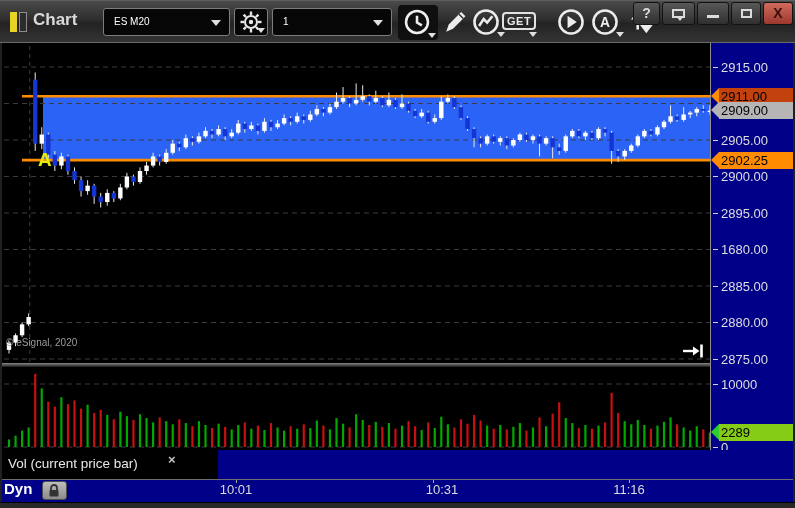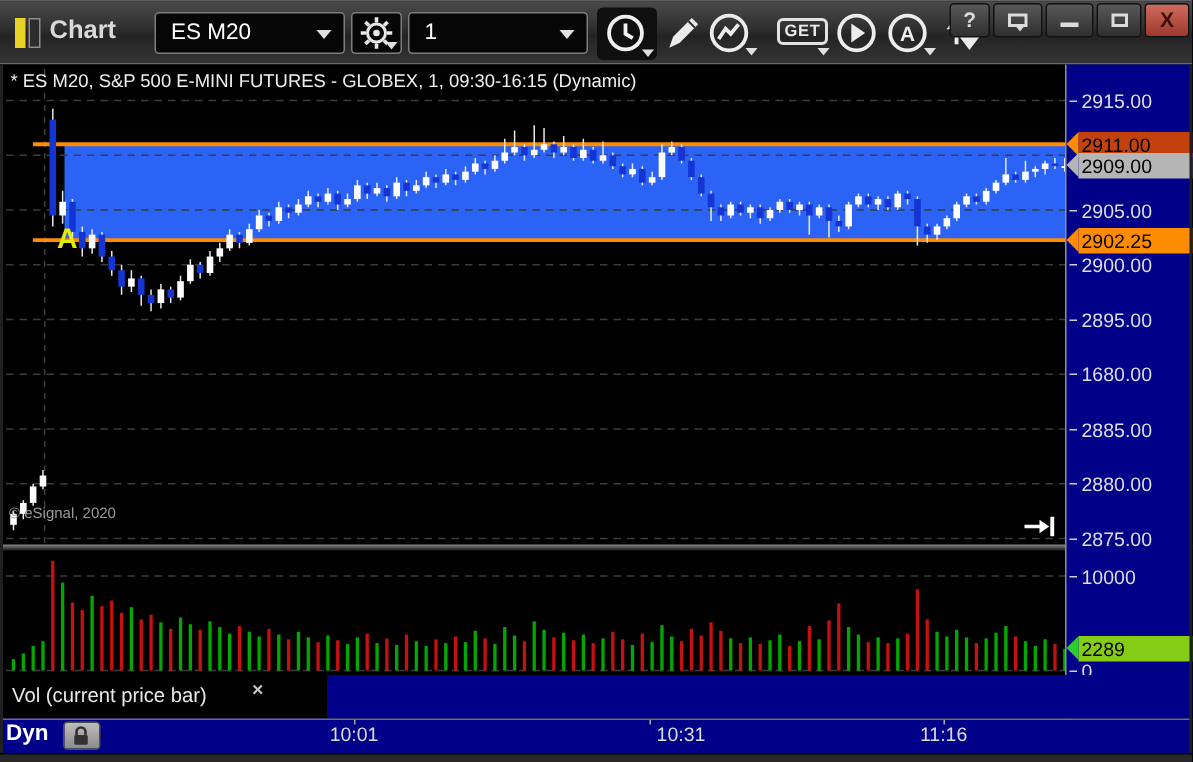--- a/index.html
+++ b/index.html
@@ -9,21 +9,21 @@
   
   .titlebar{position:absolute;left:0;top:0;width:795px;height:42px;
     background:linear-gradient(#4a4a4a,#2e2e2e 45%,#232323 55%,#343434);
     border-top:1px solid #5f5f5f;}
   .top-line{position:absolute;left:0;top:42px;width:795px;height:1px;background:#6a6a6a;}
   .chart-icon{position:absolute;left:10px;top:11px;display:flex;gap:2px;}
   .chart-icon .bar-y{width:7px;height:20px;background:#e8d225;}
   .chart-icon .bar-g{width:8px;height:20px;border:1px solid #8d8d8d;background:#2c2c2c;}
   .window-title{position:absolute;left:33px;top:9px;font-size:17px;font-weight:bold;color:#d9d9d9;}
   .select-box{position:absolute;top:7px;height:28px;background:#060606;border:1px solid #7d7d7d;
-    border-radius:3px;color:#fff;font-size:15px;line-height:26px;padding-left:10px;}
+    border-radius:3px;color:#fff;font-size:10px;line-height:26px;padding-left:10px;}
   .sym-box{left:103px;width:127px;}
   .int-box{left:272px;width:120px;}
   .dd-arrow{position:absolute;right:8px;top:11px;width:0;height:0;
     border-left:5px solid transparent;border-right:5px solid transparent;border-top:6px solid #e0e0e0;}
   .gear-btn{position:absolute;left:234px;top:7px;width:34px;height:28px;background:#060606;
     border:1px solid #7d7d7d;border-radius:3px;}
   .tool{position:absolute;top:6px;width:32px;height:32px;}
   .tool-clock{left:398px;top:4px;width:40px;height:35px;background:#0f0f0f;border-radius:4px;}
   .mini-arrow{position:absolute;right:2px;bottom:2px;width:0;height:0;
     border-left:4px solid transparent;border-right:4px solid transparent;border-top:5px solid #e0e0e0;}
@@ -143,21 +143,21 @@
     </div>
 
     <div class="tool" style="left:471px;width:36px">
       <svg width="30" height="30" viewBox="0 0 26 26">
         <circle cx="13" cy="13" r="10" fill="none" stroke="#ececec" stroke-width="2.2"></circle>
         <polyline points="7,16.5 11,10.5 14,13.5 18.5,8" fill="none" stroke="#ececec" stroke-width="2.2"></polyline>
       </svg>
       <span class="mini-arrow"></span>
     </div>
 
-    <div class="tool" style="left:515px;width:44px">
+    <div class="tool" style="left:499px;width:44px">
       <span class="get-box">GET</span>
       <span class="mini-arrow" style="right:6px"></span>
     </div>
 
     <div class="tool" style="left:556px">
       <svg width="30" height="30" viewBox="0 0 26 26">
         <circle cx="13" cy="13" r="10" fill="none" stroke="#ececec" stroke-width="2.2"></circle>
         <polygon points="10,7.5 18,13 10,18.5" fill="#ececec"></polygon>
       </svg>
     </div>
@@ -546,21 +546,20 @@
         <rect x="669.4499999999999" y="417.39" width="2.2" height="29.610000000000014" fill="#00a800"></rect>
         <rect x="676" y="424.32" width="2.2" height="22.680000000000007" fill="#c71010"></rect>
         <rect x="682.55" y="427.47" width="2.2" height="19.529999999999973" fill="#00a800"></rect>
         <rect x="689.0999999999999" y="430.62" width="2.2" height="16.379999999999995" fill="#00a800"></rect>
         <rect x="695.65" y="426.21" width="2.2" height="20.79000000000002" fill="#00a800"></rect>
         <rect x="702.1999999999999" y="429.36" width="2.2" height="17.639999999999986" fill="#c71010"></rect>
         <rect x="708.75" y="432.5793" width="2.2" height="14.42070000000001" fill="#00a800"></rect>
       </g>
     </svg>
 
-  <div class="chart-header">* ES M20, S&amp;P 500 E-MINI FUTURES - GLOBEX, 1, 09:30-16:15 (Dynamic)</div>
   <div class="watermark">© eSignal, 2020</div>
   <div class="a-marker">A</div>
   <div class="jump-btn">
     <svg width="22" height="16" viewBox="0 0 22 16">
       <line x1="1" y1="8" x2="12" y2="8" stroke="#fff" stroke-width="2.4"></line>
       <polygon points="11,3.5 17.5,8 11,12.5" fill="#fff"></polygon>
       <line x1="19.5" y1="1.5" x2="19.5" y2="14.5" stroke="#fff" stroke-width="2.6"></line>
     </svg>
   </div>
   <div class="pane-divider"></div>
@@ -626,17 +625,17 @@
       <path d="M4 7V5a3 3 0 016 0v2" fill="none" stroke="#333" stroke-width="1.8"></path>
       <rect x="2.5" y="7" width="9" height="6.5" rx="1" fill="#333"></rect>
     </svg>
   </div>
 
   <div class="bottom-strip"></div>
   <div class="edge edge-l"></div>
   <div class="edge edge-r"></div>
 <div class="time-label" style="left: 236.05px;">10:01</div>
     <div class="time-tick" style="left: 236.05px;"></div>
-    <div class="time-label" style="left: 454px;">10:31</div>
+    <div class="time-label" style="left: 442px;">10:31</div>
     <div class="time-tick" style="left: 432.55px;"></div>
     <div class="time-label" style="left: 629.05px;">11:16</div>
     <div class="time-tick" style="left: 629.05px;"></div>
   </div>
 
 </body></html>

